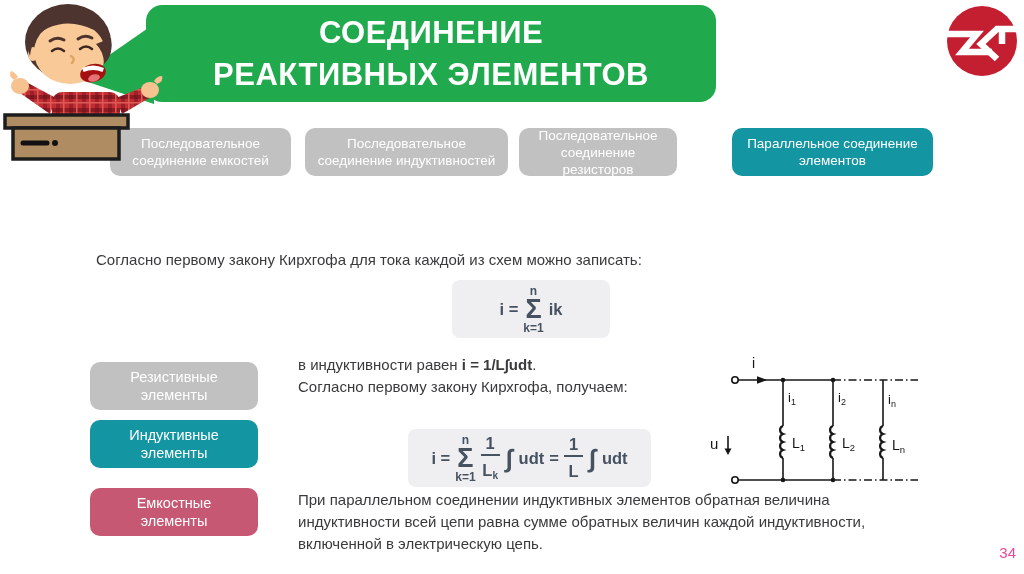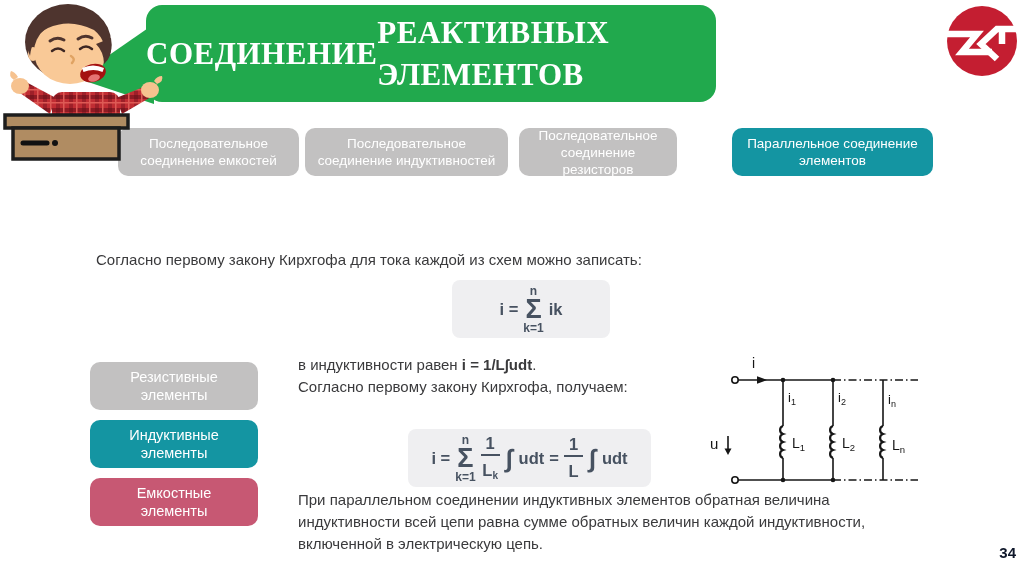--- a/index.html
+++ b/index.html
@@ -6,22 +6,22 @@
   *{box-sizing:border-box;}
   .slide{
     position:relative;width:1024px;height:574px;background:#ffffff;
     font-family:"Liberation Sans",sans-serif;overflow:hidden;margin:0 auto;
   }
   .abs{position:absolute;}
 
   
   .title-banner{
     left:146px;top:5px;width:570px;height:97px;background:#21a94d;
-    border-radius:16px;display:flex;flex-direction:row;align-items:center;
-    justify-content:center;z-index:3;font-family:Liberation Serif, serif;
+    border-radius:16px;display:flex;flex-direction:column;align-items:center;
+    justify-content:center;z-index:3;
   }
   .title-line{color:#ffffff;font-weight:700;font-size:31px;line-height:42px;letter-spacing:.5px;}
 
   .speech-tail{left:70px;top:20px;width:84px;height:88px;z-index:2;}
   .character{left:0;top:0;width:170px;height:176px;z-index:4;}
   .logo{left:944px;top:3px;width:76px;height:76px;z-index:3;}
 
   
   .tab{
     height:48px;border-radius:10px;display:flex;align-items:center;justify-content:center;
@@ -53,21 +53,21 @@
   
   .side-btn{
     left:90px;width:168px;height:48px;border-radius:10px;color:#ffffff;
     display:flex;align-items:center;justify-content:center;text-align:center;
     font-size:14.5px;line-height:18px;padding:0 18px;cursor:pointer;
   }
   .side-btn.gray{background:#c2c1c1;}
   .side-btn.teal{background:#1495a2;}
   .side-btn.pink{background:#c75873;}
 
-  .page-number{left:988px;top:544px;width:28px;text-align:right;color:#0f172a;font-weight:700;font-size:15px;}
+  .page-number{left:988px;top:544px;width:28px;text-align:right;color:#ec4899;font-weight:400;font-size:15px;}
 </style>
 </head>
 <body>
 
 <div class="slide">
 
   <div class="abs title-banner">
     <div class="title-line">СОЕДИНЕНИЕ</div>
     <div class="title-line">РЕАКТИВНЫХ ЭЛЕМЕНТОВ</div>
   </div>
@@ -123,21 +123,21 @@
 
   <svg class="abs logo" viewBox="0 0 76 76">
     <circle cx="38" cy="38" r="35" fill="#c41e31"></circle>
     <g stroke="#ffffff" stroke-width="6.5" fill="none">
       <path d="M3 31 H33 L18 49 H48"></path>
       <path d="M72 26 H53 L37 41 L53 56"></path>
       <path d="M58 26 V41"></path>
     </g>
   </svg>
 
-  <div class="abs tab" style="left:118px;top:128px;width:181px;">
+  <div class="abs tab" style="left:110px;top:128px;width:181px;">
     <span>Последовательное соединение емкостей</span>
   </div>
   <div class="abs tab" style="left:305px;top:128px;width:203px;">
     <span>Последовательное соединение индуктивностей</span>
   </div>
   <div class="abs tab" style="left:519px;top:128px;width:158px;">
     <span>Последовательное соединение резисторов</span>
   </div>
   <div class="abs tab active" style="left:732px;top:128px;width:201px;">
     <span>Параллельное соединение элементов</span>
@@ -156,21 +156,21 @@
       <span>ik</span>
     </div>
   </div>
 
   <div class="abs side-btn gray" style="top:362px;">
     <span>Резистивные элементы</span>
   </div>
   <div class="abs side-btn teal" style="top:420px;">
     <span>Индуктивные элементы</span>
   </div>
-  <div class="abs side-btn pink" style="top:478px;">
+  <div class="abs side-btn pink" style="top:488px;">
     <span>Емкостные элементы</span>
   </div>
 
   <div class="abs body-text" style="left:298px;top:354px;width:405px;">
     <div><span>в индуктивности равен </span><b>i = 1/L∫udt</b><span>.</span></div>
     <div>Согласно первому закону Кирхгофа, получаем:</div>
   </div>
 
   <div class="abs formula-box" style="left:408px;top:429px;width:243px;height:58px;">
     <div class="fx">

